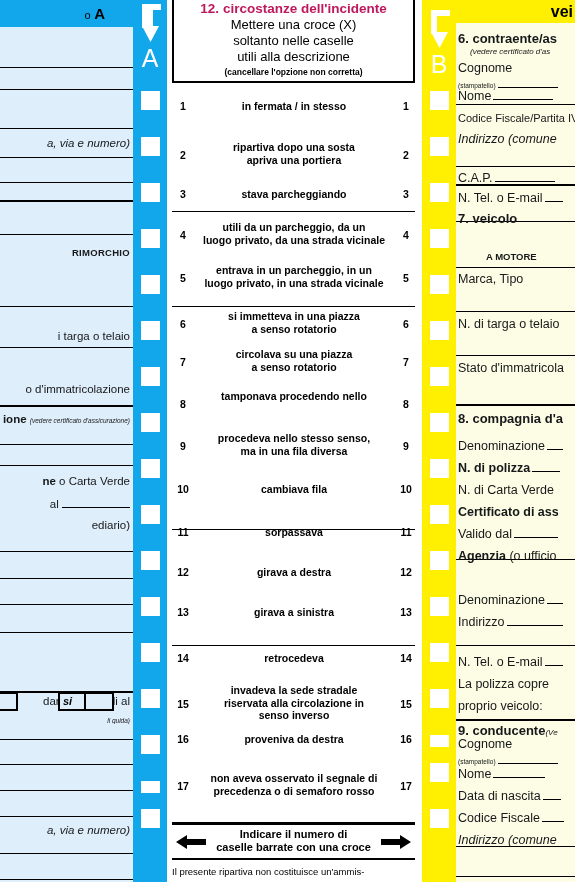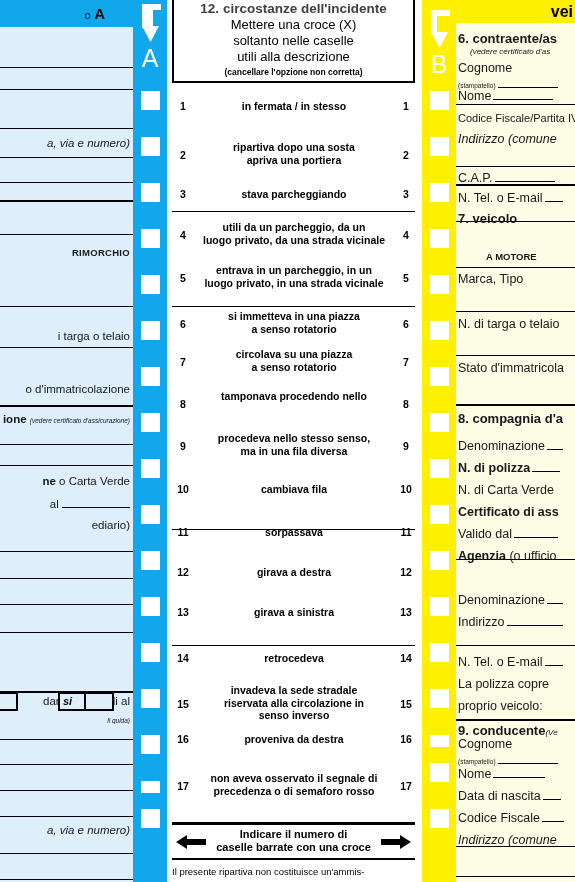--- a/index.html
+++ b/index.html
@@ -148,21 +148,21 @@
     width: 243px;
     border: 2px solid #000;
     border-top: none;
     box-sizing: border-box;
     padding: 2px 3px 4px 3px;
     text-align: center;
   }
   .mid-t1 {
     font-size: 13.5px;
     font-weight: bold;
-    color: #404040;
+    color: #be185d;
     line-height: 1.1;
     white-space: nowrap;
   }
   .mid-t2 {
     font-size: 13px;
     font-weight: normal;
     color: #000;
     line-height: 1.15;
     margin-top: 1px;
   }

